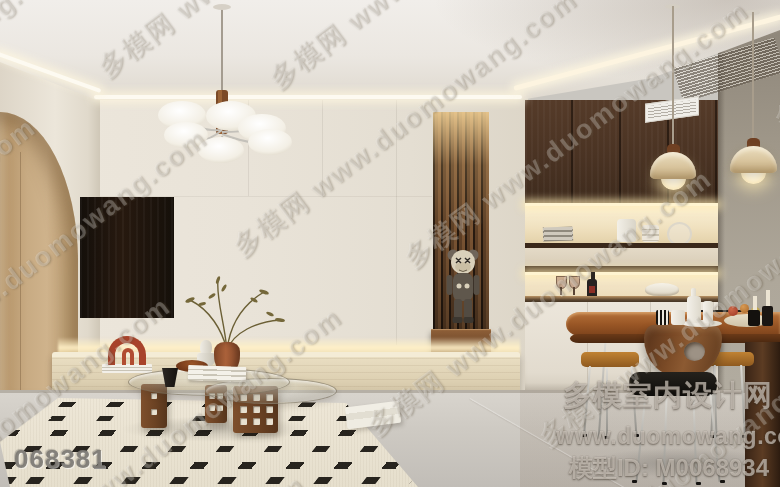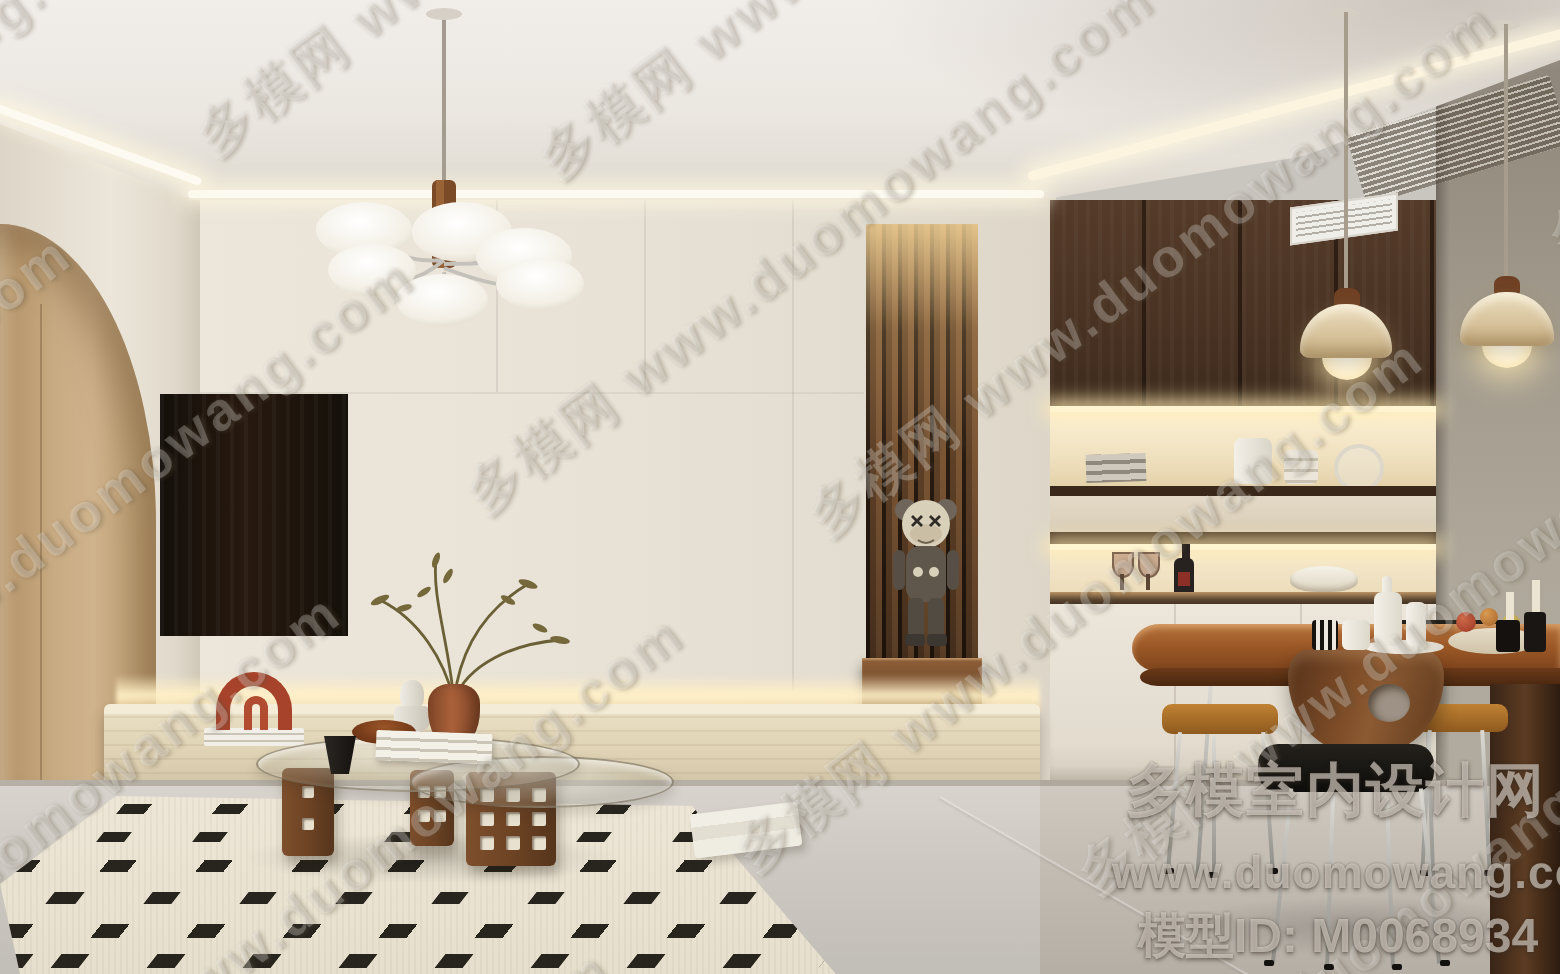--- a/index.html
+++ b/index.html
@@ -410,20 +410,21 @@
         <div class="wm-row" style="top: 1120px; left: 0px;">多模网 www.duomowang.com   多模网 www.duomowang.com   多模网 www.duomowang.com   多模网 www.duomowang.com   多模网 www.duomowang.com   </div>
         <div class="wm-row" style="top: 1232px; left: -130px;">多模网 www.duomowang.com   多模网 www.duomowang.com   多模网 www.duomowang.com   多模网 www.duomowang.com   多模网 www.duomowang.com   </div>
         <div class="wm-row" style="top: 1344px; left: 0px;">多模网 www.duomowang.com   多模网 www.duomowang.com   多模网 www.duomowang.com   多模网 www.duomowang.com   多模网 www.duomowang.com   </div>
         <div class="wm-row" style="top: 1456px; left: -130px;">多模网 www.duomowang.com   多模网 www.duomowang.com   多模网 www.duomowang.com   多模网 www.duomowang.com   多模网 www.duomowang.com   </div>
         <div class="wm-row" style="top: 1568px; left: 0px;">多模网 www.duomowang.com   多模网 www.duomowang.com   多模网 www.duomowang.com   多模网 www.duomowang.com   多模网 www.duomowang.com   </div>
         <div class="wm-row" style="top: 1680px; left: -130px;">多模网 www.duomowang.com   多模网 www.duomowang.com   多模网 www.duomowang.com   多模网 www.duomowang.com   多模网 www.duomowang.com   </div>
         <div class="wm-row" style="top: 1792px; left: 0px;">多模网 www.duomowang.com   多模网 www.duomowang.com   多模网 www.duomowang.com   多模网 www.duomowang.com   多模网 www.duomowang.com   </div>
       </div>
   </div>
 
+  <div class="abs render-id" style="left:14px;top:444px;font-size:26px;letter-spacing:1px;">068381</div>
   <div class="abs corner-txt" style="left:558px;top:376px;width:220px;text-align:center;font-size:29px;letter-spacing:1px;">多模室内设计网</div>
   <div class="abs corner-txt" style="left:556px;top:423px;width:224px;text-align:center;font-size:23px;letter-spacing:.5px;">www.duomowang.com</div>
   <div class="abs corner-txt" style="left:556px;top:452px;width:226px;text-align:center;font-size:24px;">
     <span>模型ID:</span>
     <span>M0068934</span>
   </div>
 
 </div>
 
 </body></html>

